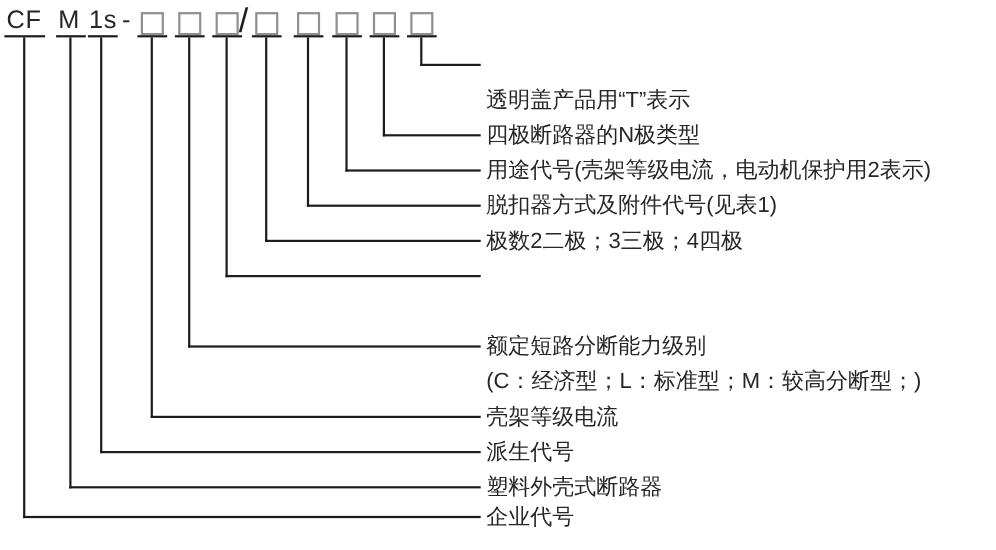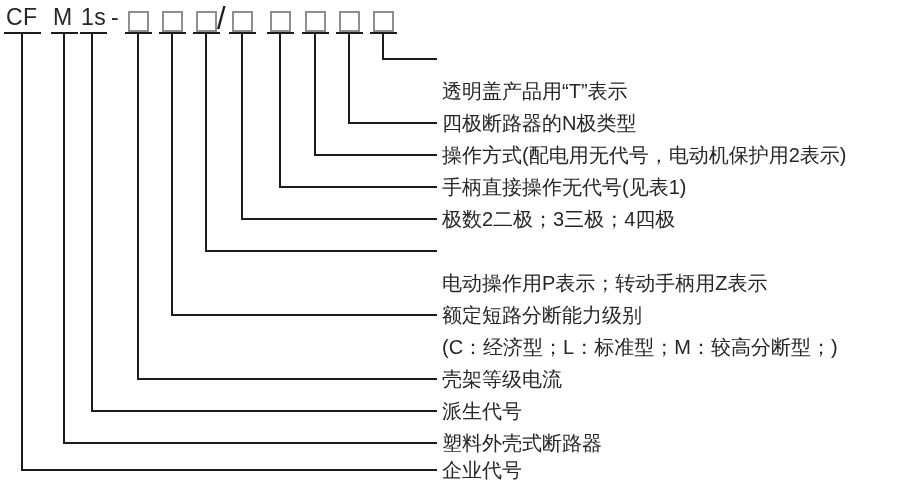--- a/index.html
+++ b/index.html
@@ -102,24 +102,23 @@
   <div class="hline" style="left:314px;top:154px;width:123px"></div>
 
   <div class="vline" style="left:348px;height:90px"></div>
   <div class="hline" style="left:348px;top:122px;width:89px"></div>
 
   <div class="vline" style="left:382px;height:26px"></div>
   <div class="hline" style="left:382px;top:58px;width:55px"></div>
 
   <div class="label" style="top:78px">透明盖产品用“T”表示</div>
   <div class="label" style="top:110px">四极断路器的N极类型</div>
-  <div class="label" style="top:142px">操作方式(配电用无代号，电动机保护用2表示)</div>
-  <div class="label" style="top:174px">手柄直接操作无代号(见表1)</div>
+  <div class="label" style="top:142px">用途代号(壳架等级电流，电动机保护用2表示)</div>
+  <div class="label" style="top:174px">脱扣器方式及附件代号(见表1)</div>
   <div class="label" style="top:206px">极数2二极；3三极；4四极</div>
-  <div class="label" style="top:270px">电动操作用P表示；转动手柄用Z表示</div>
   <div class="label" style="top:302px">额定短路分断能力级别</div>
   <div class="label" style="top:334px">(C：经济型；L：标准型；M：较高分断型；)</div>
   <div class="label" style="top:366px">壳架等级电流</div>
   <div class="label" style="top:398px">派生代号</div>
   <div class="label" style="top:430px">塑料外壳式断路器</div>
   <div class="label" style="top:457px">企业代号</div>
 
 </div>
 
 </body></html>

